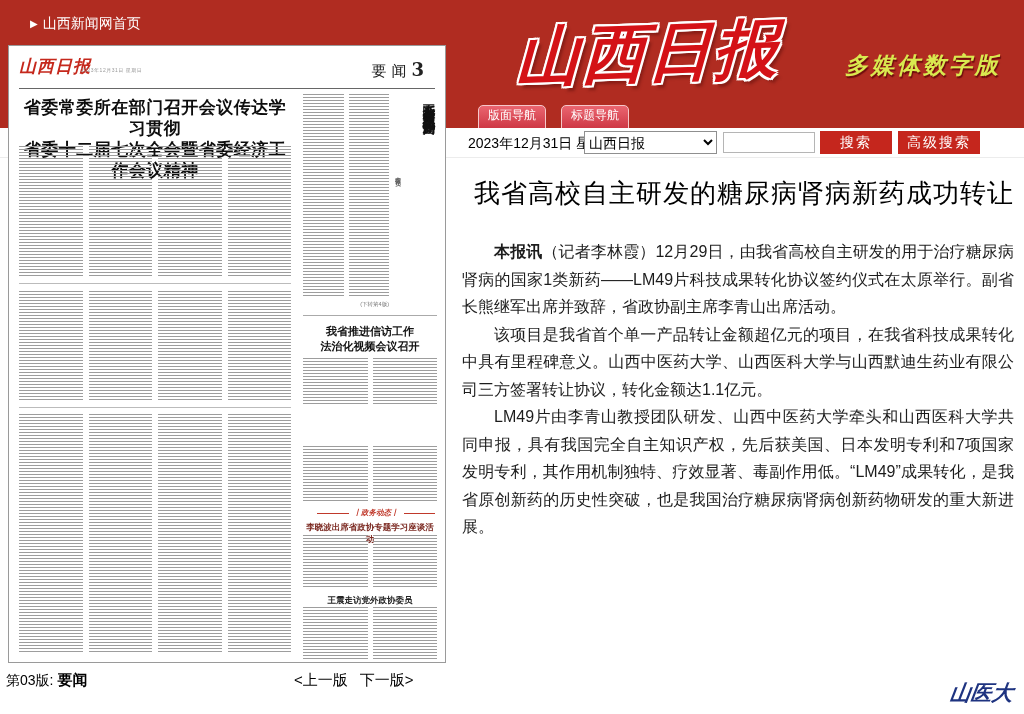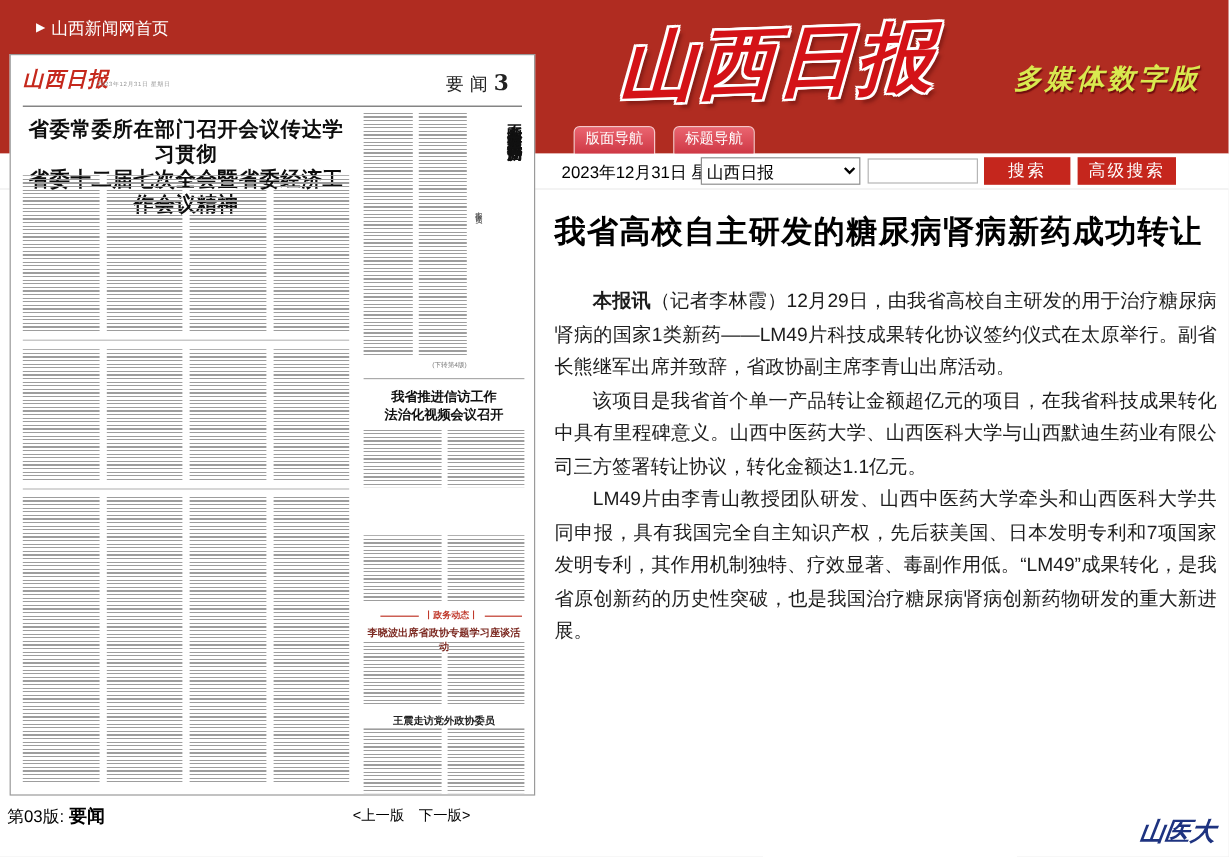--- a/index.html
+++ b/index.html
@@ -63,39 +63,39 @@
     text-orientation:upright; font-family:"DejaVu Serif",serif; font-weight:700; font-size:12.5px;
     letter-spacing:1.2px; color:#111; cursor:pointer; }
   .r-jump { position:absolute; left:0; top:207px; width:86px; text-align:right; font-size:5.5px; color:#777; }
   .r-rule { position:absolute; left:0; right:0; top:221px; border-top:1px solid #aaa; }
   .r-sub { position:absolute; left:0; right:0; text-align:center; font-weight:800; color:#111;
     cursor:pointer; }
   .r-sub1 { top:230px; font-size:11px; line-height:14.5px; }
   .r-ca { top:264px; height:48px; }
   .r-sub2 { top:318px; font-size:11px; line-height:14.5px; }
   .r-cb { top:352px; height:56px; }
-  .gov { position:absolute; left:14px; right:2px; top:414px; display:flex; align-items:center; gap:5px; }
+  .gov { position:absolute; left:14px; right:2px; top:414px; display:flex; align-items:center; gap:5px;font-style:italic; }
   .gov .gl { flex:1; border-top:1px solid #c0392b; }
   .gov-label { font-size:7.5px; font-weight:bold; color:#c0392b; white-space:nowrap; }
   .gov-label::before, .gov-label::after { content:"丨"; font-weight:900; }
   .r-sub3 { top:428px; font-size:8.5px; color:#7c2a22; }
   .r-cc { top:441px; height:52px; }
   .r-sub4 { top:501px; font-size:8.5px; color:#222; }
   .r-cd { top:513px; height:54px; }
   
-  .art-title { position:absolute; left:462px; top:176px; width:552px; text-align:left;
-    font-size:26px; font-weight:700; color:#000; letter-spacing:1px; }
+  .art-title { position:absolute; left:462px; top:176px; width:552px; text-align:right;
+    font-size:26px; font-weight:400; color:#000; letter-spacing:1px; }
   .art-body { position:absolute; left:462px; top:238px; width:552px; font-size:16px;
     line-height:27.5px; color:#1c1c1c; text-align:justify; }
   .art-body p { margin:0; text-indent:2em; }
   .art-body .lead { font-weight:bold; }
   
   .page-label { position:absolute; left:6px; top:671px; font-size:14px; color:#000; }
   .page-label b { font-size:15px; margin-left:4px; }
-  .pager { position:absolute; left:294px; top:671px; font-size:12px; color:#000; display:flex; gap:12px; }
+  .pager { position:absolute; left:294px; top:671px; font-size:15px; color:#000; display:flex; gap:12px; }
   .pager span { cursor:pointer; }
   .site-logo { position:absolute; left:950px; top:679px; font-family:"DejaVu Serif",serif;
     font-style:italic; font-weight:900; font-size:21px; color:#1e3380; transform:skewX(-8deg);
     white-space:nowrap; }
 </style>
 </head>
 <body>
 
 <div class="page">
 

